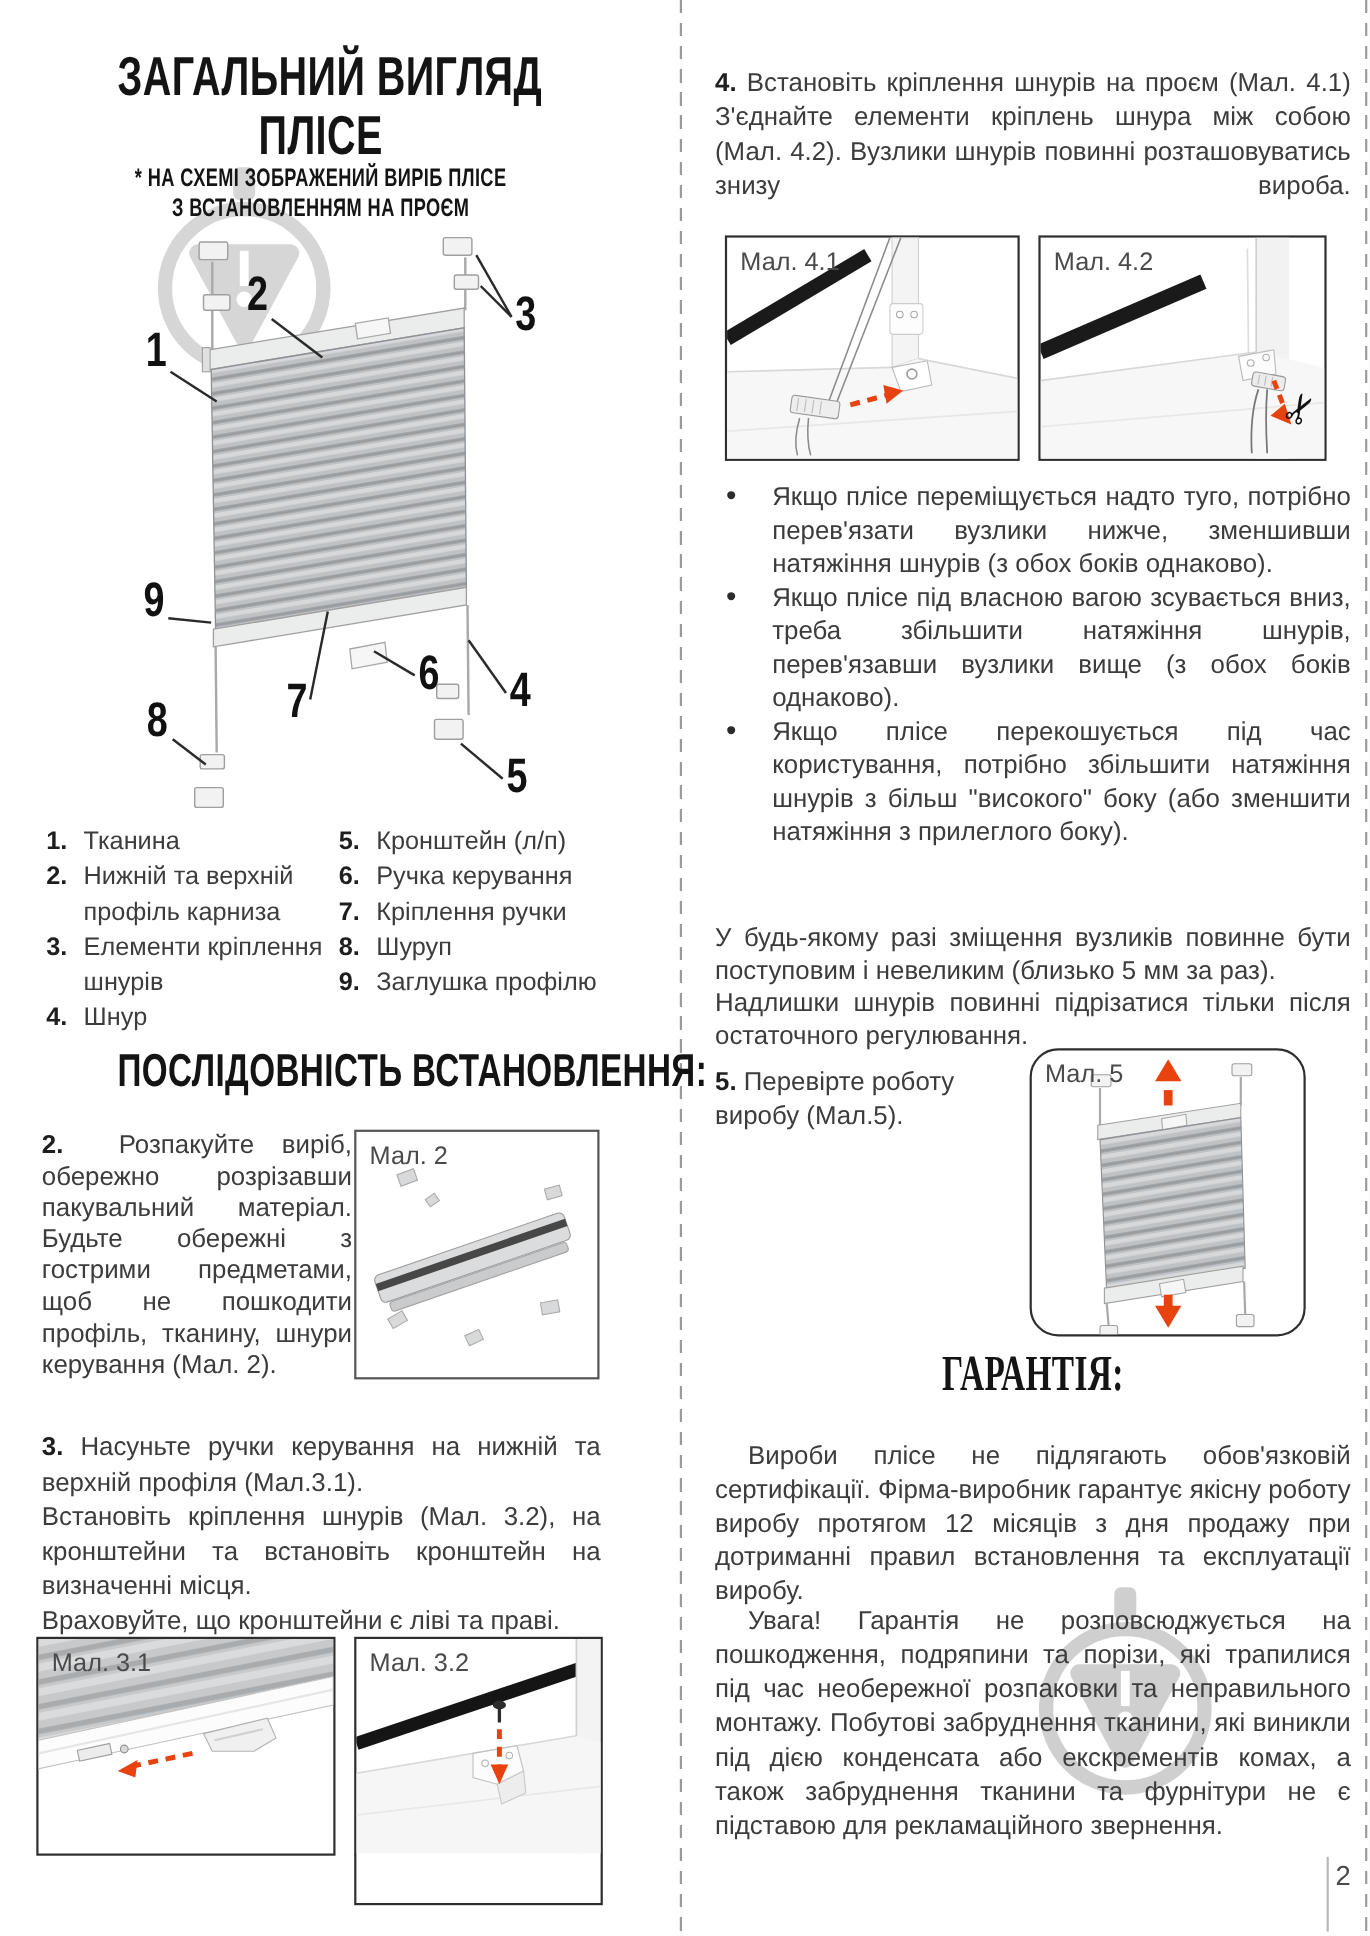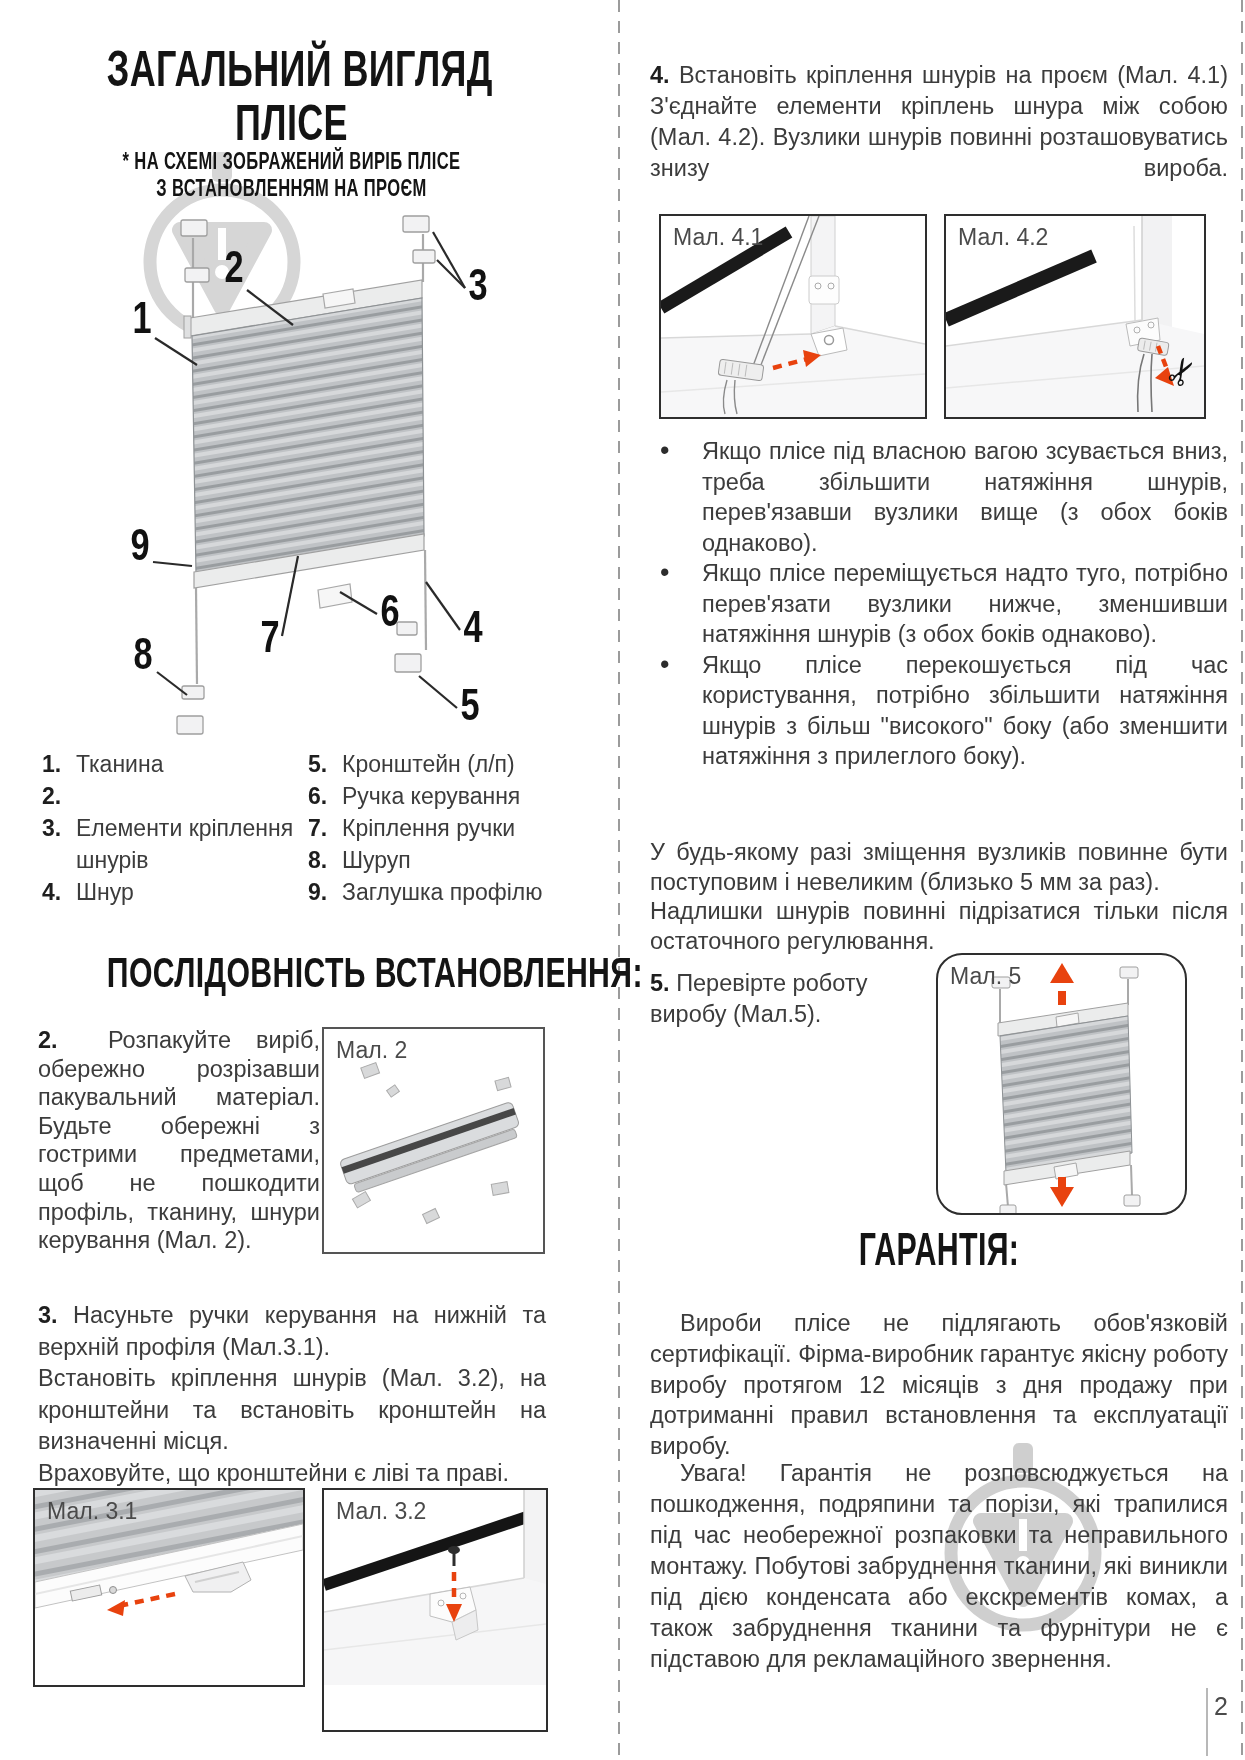--- a/index.html
+++ b/index.html
@@ -125,20 +125,21 @@
     </g>
   </svg>
 
   <div class="abs z1" style="left:42px;top:748px;width:258px;">
     <div class="leg-item">
         <span class="num">1.</span>
         <div>Тканина</div>
       </div>
     <div class="leg-item">
         <span class="num">2.</span>
+        <div>Нижній та верхній профіль карниза</div>
       </div>
     <div class="leg-item">
         <span class="num">3.</span>
         <div>Елементи кріплення шнурів</div>
       </div>
     <div class="leg-item">
         <span class="num">4.</span>
         <div>Шнур</div>
       </div>
   </div>
@@ -306,22 +307,22 @@
       <g>
         <line x1="212" y1="130" x2="222" y2="156" stroke="#e8420e" stroke-width="4.5" stroke-dasharray="8 6"></line>
         <polygon points="228,170 209,162 222,151" fill="#e8420e"></polygon>
       </g>
       <text x="234" y="178" font-size="36" fill="#111111" transform="rotate(-60 234 172)">✂</text>
     </svg>
     <span class="fig-label">Мал. 4.2</span>
   </div>
 
   <div class="abs z1" style="left:650px;top:436px;width:578px;">
+    <div class="bullet">Якщо плісе переміщується надто туго, потрібно перев'язати вузлики нижче, зменшивши натяжіння шнурів (з обох боків однаково).</div>
     <div class="bullet">Якщо плісе під власною вагою зсувається вниз, треба збільшити натяжіння шнурів, перев'язавши вузлики вище (з обох боків однаково).</div>
-    <div class="bullet">Якщо плісе переміщується надто туго, потрібно перев'язати вузлики нижче, зменшивши натяжіння шнурів (з обох боків однаково).</div>
     <div class="bullet">Якщо плісе перекошується під час користування, потрібно збільшити натяжіння шнурів з більш "високого" боку (або зменшити натяжіння з прилеглого боку).</div>
   </div>
 
   <div class="abs z1 body-text" style="left:650px;top:838px;width:578px;line-height:29.5px;">
     <div>У будь-якому разі зміщення вузликів повинне бути поступовим і невеликим (близько 5 мм за раз).</div>
     <div>Надлишки шнурів повинні підрізатися тільки після остаточного регулювання.</div>
   </div>
 
   <div class="abs z1 body-text" style="left:650px;top:968px;width:262px;text-align:left;">
     <span class="num">5.</span> <span>Перевірте роботу виробу (Мал.5).</span>
@@ -351,21 +352,21 @@
         <rect x="120" y="36" width="8" height="14"></rect>
       </g>
       <g fill="#e8420e">
         <rect x="120" y="208" width="8" height="14" transform="translate(0 14)"></rect>
         <polygon points="124,252 112,232 136,232"></polygon>
       </g>
     </svg>
     <span class="fig-label">Мал. 5</span>
   </div>
 
-  <div class="abs z1 center" style="left:650px;top:1224px;width:578px;font-size:46px;line-height:50px;">
+  <div class="abs z1 center" style="left:650px;top:1224px;width:578px;font-size:46px;line-height:50px;font-family:Liberation Serif, serif;">
     <div class="cond" style="transform:scaleX(.66);">ГАРАНТІЯ:</div>
   </div>
 
   <div class="abs z1 body-text indent" style="left:650px;top:1308px;width:578px;line-height:30.8px;">Вироби плісе не підлягають обов'язковій сертифікації. Фірма-виробник гарантує якісну роботу виробу протягом 12 місяців з дня продажу при дотриманні правил встановлення та експлуатації виробу.</div>
 
   <div class="abs z1 body-text indent" style="left:650px;top:1458px;width:578px;line-height:31px;">Увага! Гарантія не розповсюджується на пошкодження, подряпини та порізи, які трапилися під час необережної розпаковки та неправильного монтажу. Побутові забруднення тканини, які виникли під дією конденсата або екскрементів комах, а також забруднення тканини та фурнітури не є підставою для рекламаційного звернення.</div>
 
   <div class="pageline" style="left:1206px;top:1688px;height:68px;"></div>
   <div class="pagenum" style="left:1214px;top:1692px;">2</div>
 

